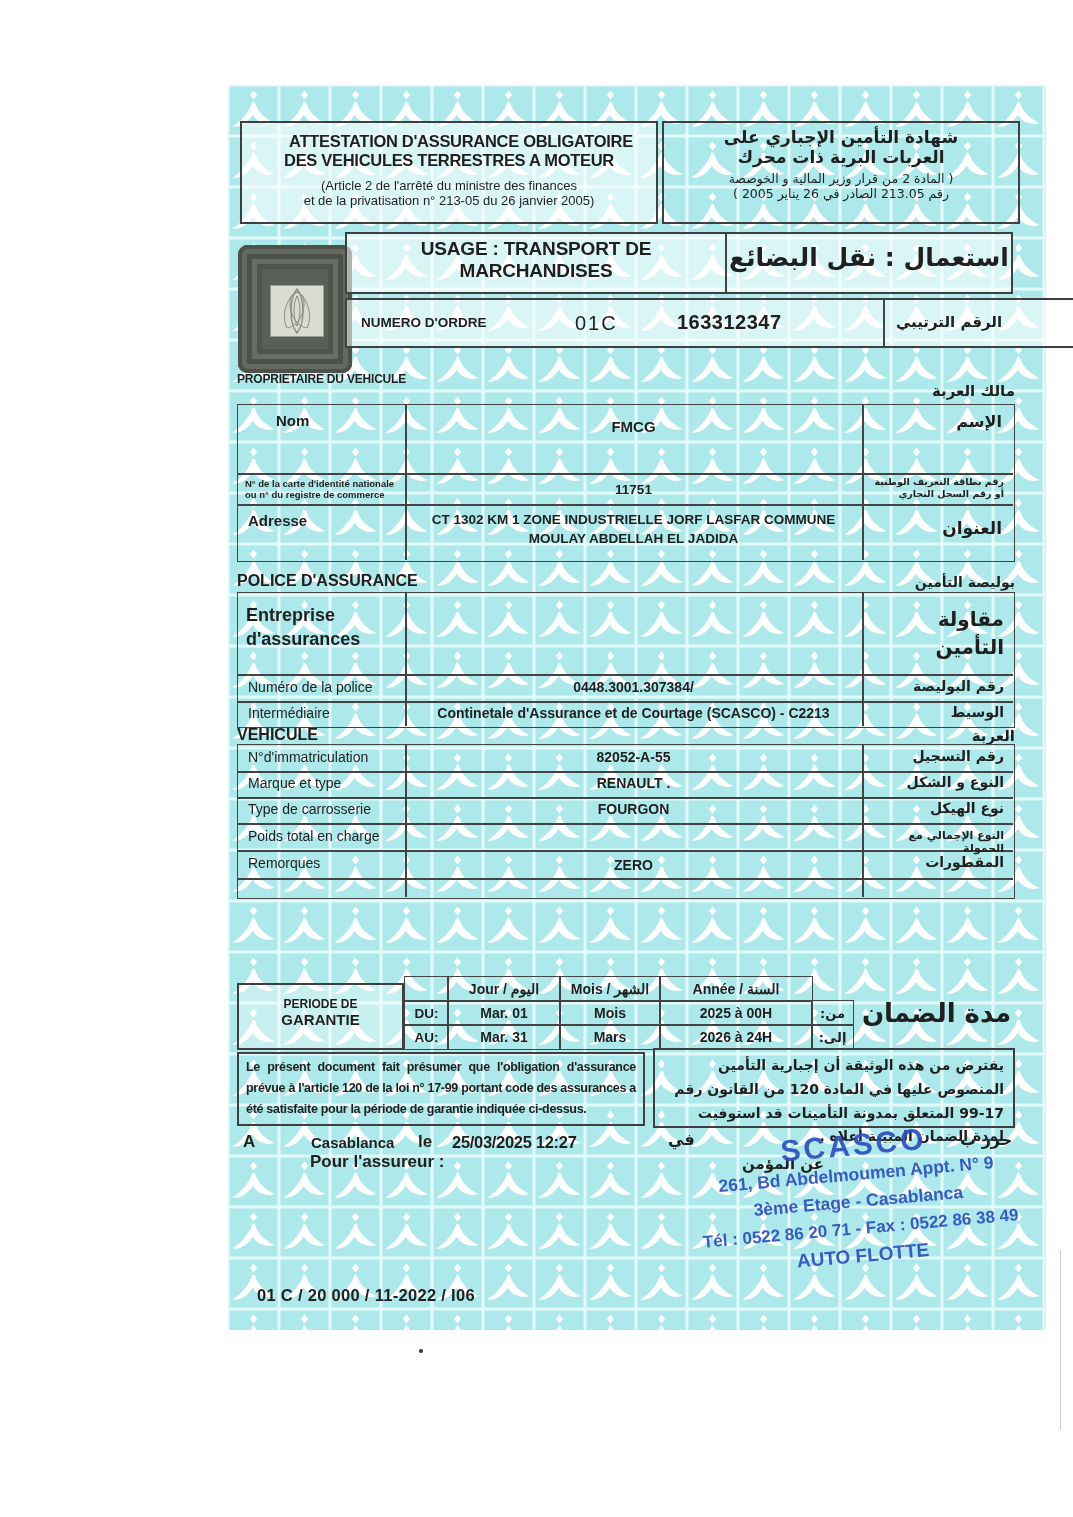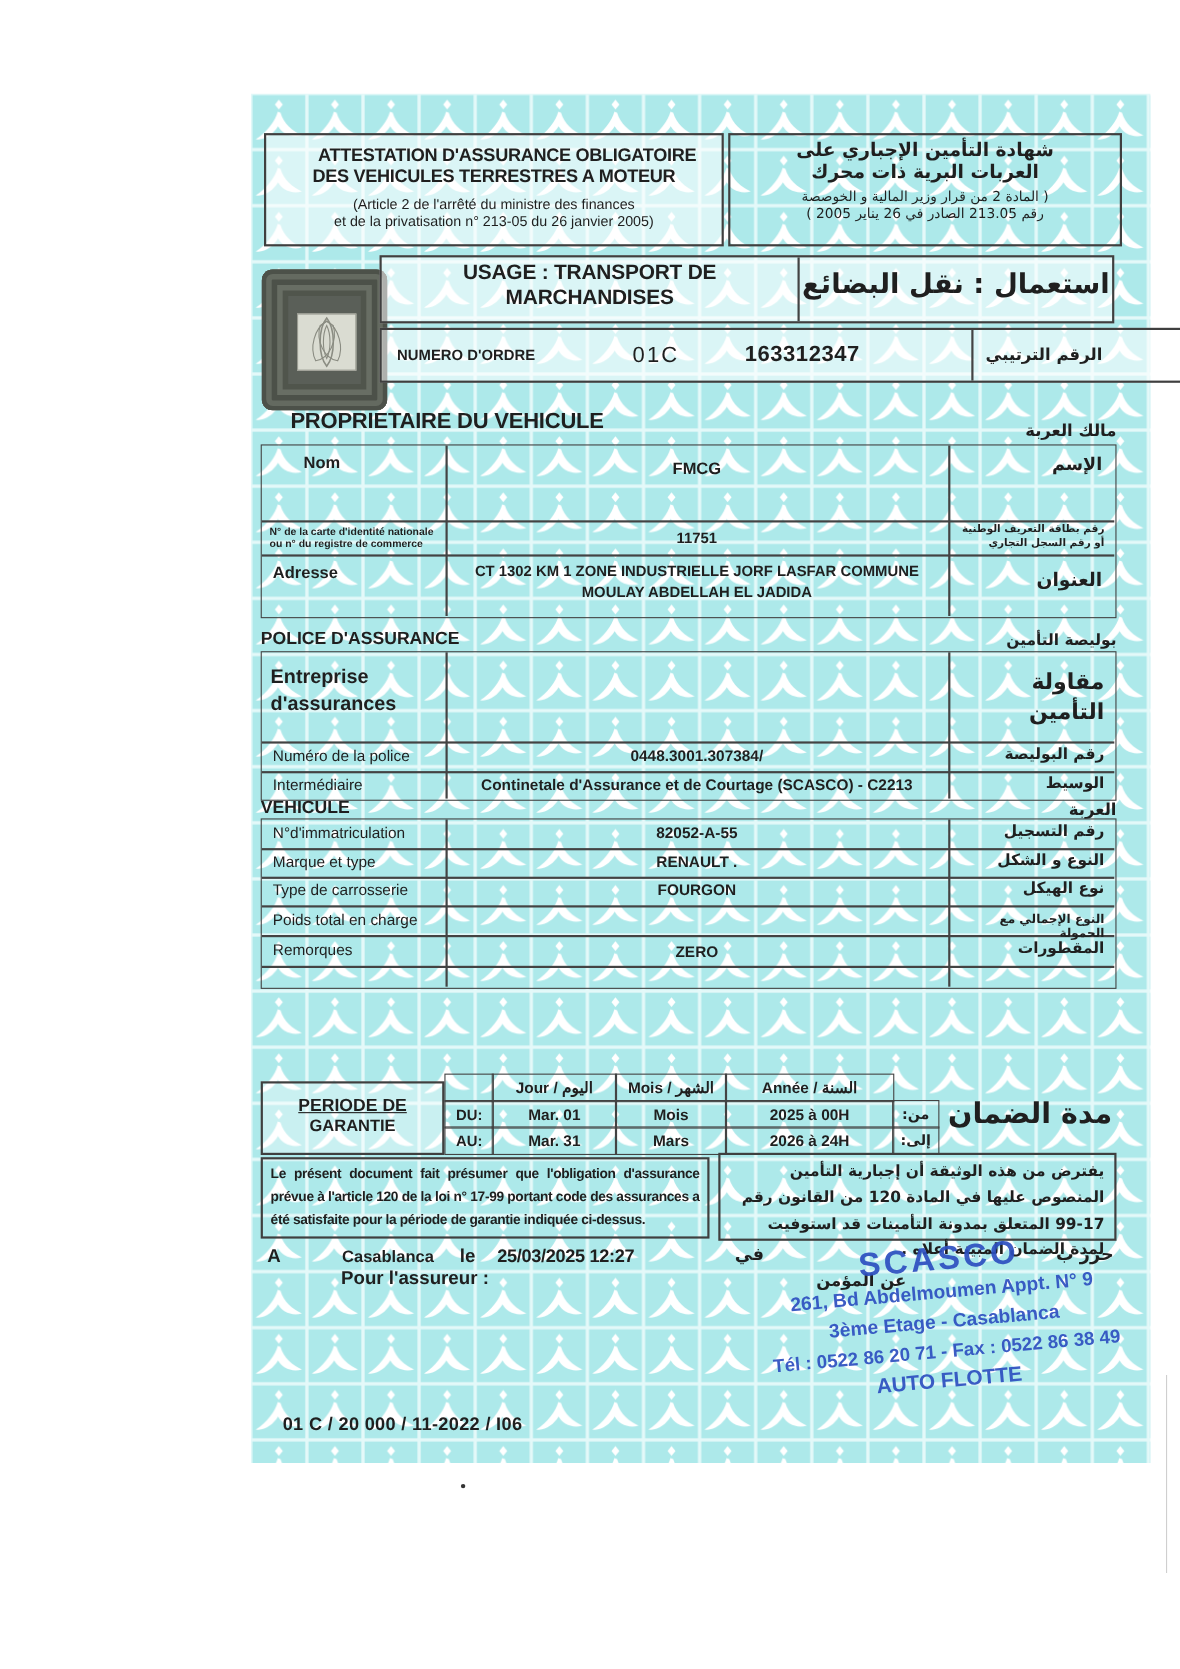--- a/index.html
+++ b/index.html
@@ -74,21 +74,21 @@
   </div>
 
   <div class="box whitish" style="left:345px;top:298px;width:784px;height:50px;">
     <div class="abs b" style="left:14px;top:15px;font-size:13.5px;">NUMERO D'ORDRE</div>
     <div class="abs" style="left:228px;top:12px;font-size:20px;letter-spacing:2px;">01C</div>
     <div class="abs b" style="left:330px;top:11px;font-size:20px;letter-spacing:0.5px;">163312347</div>
     <div class="vline" style="left:536px;top:0;height:46px;"></div>
     <div class="abs ar b ctr" style="left:540px;top:13px;width:124px;font-size:15px;">الرقم الترتيبي</div>
   </div>
 
-  <div class="abs b" style="left:237px;top:372px;font-size:20px;letter-spacing:-0.2px;margin-left:27px;">PROPRIETAIRE DU VEHICULE</div>
+  <div class="abs b" style="left:237px;top:372px;font-size:12px;letter-spacing:-0.2px;">PROPRIETAIRE DU VEHICULE</div>
   <div class="abs ar b" style="left:870px;top:382px;width:145px;font-size:15px;">مالك العربة</div>
 
   <div class="tbl" style="left:237px;top:404px;width:778px;height:158px;">
     <div class="vline" style="left:167px;top:0;height:155px;"></div>
     <div class="vline" style="left:624px;top:0;height:155px;"></div>
     <div class="hline" style="left:0;top:68px;width:775px;"></div>
     <div class="hline" style="left:0;top:99px;width:775px;"></div>
     <div class="abs b" style="left:10px;top:7px;font-size:15px;margin-left:28px;">Nom</div>
     <div class="abs b ctr" style="left:167px;top:13px;width:457px;font-size:15px;">FMCG</div>
     <div class="abs ar b" style="left:634px;top:7px;width:130px;font-size:16px;">الإسم</div>
@@ -161,21 +161,21 @@
     <div class="abs" style="left:10px;top:83px;font-size:14px;">Poids total en charge</div>
     <div class="abs b ctr" style="left:167px;top:83px;width:457px;font-size:14px;"></div>
     <div class="abs ar b" style="left:634px;top:84px;width:132px;font-size:11px;">النوع الإجمالي مع الحمولة</div>
 
     <div class="abs" style="left:10px;top:110px;font-size:14px;">Remorques</div>
     <div class="abs b ctr" style="left:167px;top:112px;width:457px;font-size:14px;">ZERO</div>
     <div class="abs ar b" style="left:634px;top:109px;width:132px;font-size:14px;">المقطورات</div>
   </div>
 
   <div class="box ctr" style="left:237px;top:983px;width:167px;height:67px;background:rgba(255,255,255,0.35);padding-top:12px;">
-    <div class="b" style="font-size:16px;text-decoration:underline;">PERIODE DE</div>
+    <div class="b" style="font-size:12px;">PERIODE DE</div>
     <div class="b" style="font-size:15px;">GARANTIE</div>
   </div>
 
   <div class="cell" style="left:404px;top:976px;width:45px;height:26px;"></div>
   <div class="cell b" style="left:447px;top:976px;width:114px;height:26px;font-size:14px;">Jour / اليوم</div>
   <div class="cell b" style="left:559px;top:976px;width:102px;height:26px;font-size:14px;">Mois / الشهر</div>
   <div class="cell b" style="left:659px;top:976px;width:154px;height:26px;font-size:14px;">Année / السنة</div>
 
   <div class="cell b" style="left:404px;top:1000px;width:45px;height:26px;font-size:13.5px;">DU:</div>
   <div class="cell b" style="left:447px;top:1000px;width:114px;height:26px;font-size:14px;">Mar. 01</div>

